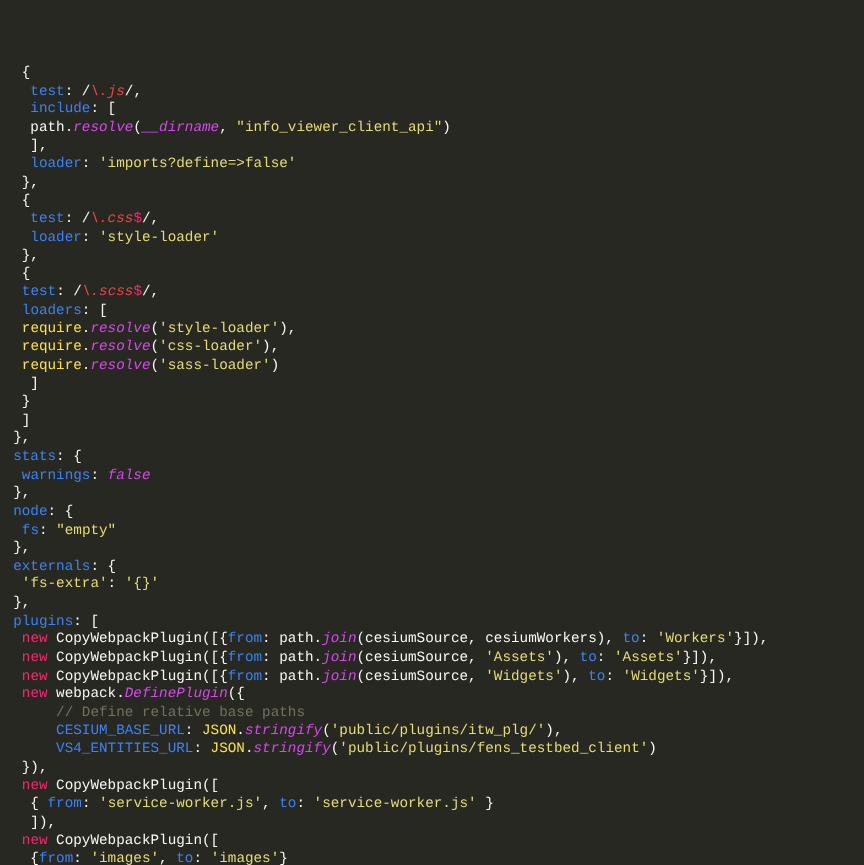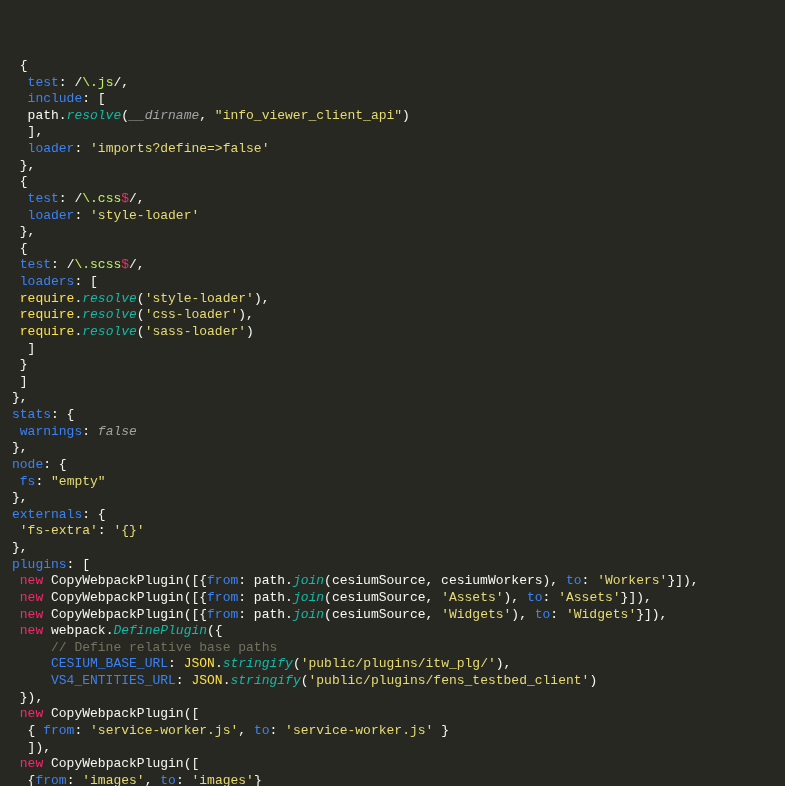--- a/index.html
+++ b/index.html
@@ -8,25 +8,25 @@
     background: #272822;
     color: #f8f8f2;
     font-family: "Consolas", "Monaco", "Courier New", monospace;
     font-size: 13px;
     line-height: 1.28;
     white-space: pre;
     overflow-x: auto;
   }
   .tok-keyword   { color: #3b82f6; } 
   .tok-new       { color: #f92672; } 
-  .tok-regex-esc { color: #bef264; } 
+  .tok-regex-esc { color: #ef4444; font-style: italic; } 
   .tok-regex-dol { color: #f92672; } 
   .tok-string    { color: #e6db74; }
-  .tok-func      { color: #14b8a6; font-style: italic; } 
-  .tok-const     { color: #a3a3a3; font-style: italic; } 
+  .tok-func      { color: #d946ef; font-style: italic; } 
+  .tok-const     { color: #d946ef; font-style: italic; } 
   .tok-comment   { color: #75715e; margin-top: 31px; }
   .tok-json      { color: #fde047; }
   .punct         { color: #f8f8f2; }
 </style>
 </head>
 <body>
 
 
 <div id="code"><div><span class="punct"> {</span></div><div><span class="punct">  </span><span class="tok-keyword">test</span><span class="punct">: /</span><span class="tok-regex-esc">\.js</span><span class="punct">/,</span></div><div><span class="punct">  </span><span class="tok-keyword">include</span><span class="punct">: [</span></div><div><span class="punct">  path.</span><span class="tok-func">resolve</span><span class="punct">(</span><span class="tok-const">__dirname</span><span class="punct">, </span><span class="tok-string">"info_viewer_client_api"</span><span class="punct">)</span></div><div><span class="punct">  ],</span></div><div><span class="punct">  </span><span class="tok-keyword">loader</span><span class="punct">: </span><span class="tok-string">'imports?define=&gt;false'</span></div><div><span class="punct"> },</span></div><div><span class="punct"> {</span></div><div><span class="punct">  </span><span class="tok-keyword">test</span><span class="punct">: /</span><span class="tok-regex-esc">\.css</span><span class="tok-regex-dol">$</span><span class="punct">/,</span></div><div><span class="punct">  </span><span class="tok-keyword">loader</span><span class="punct">: </span><span class="tok-string">'style-loader'</span></div><div><span class="punct"> },</span></div><div><span class="punct"> {</span></div><div><span class="punct"> </span><span class="tok-keyword">test</span><span class="punct">: /</span><span class="tok-regex-esc">\.scss</span><span class="tok-regex-dol">$</span><span class="punct">/,</span></div><div><span class="punct"> </span><span class="tok-keyword">loaders</span><span class="punct">: [</span></div><div><span class="punct"> </span><span class="tok-json">require</span><span class="punct">.</span><span class="tok-func">resolve</span><span class="punct">(</span><span class="tok-string">'style-loader'</span><span class="punct">),</span></div><div><span class="punct"> </span><span class="tok-json">require</span><span class="punct">.</span><span class="tok-func">resolve</span><span class="punct">(</span><span class="tok-string">'css-loader'</span><span class="punct">),</span></div><div><span class="punct"> </span><span class="tok-json">require</span><span class="punct">.</span><span class="tok-func">resolve</span><span class="punct">(</span><span class="tok-string">'sass-loader'</span><span class="punct">)</span></div><div><span class="punct">  ]</span></div><div><span class="punct"> }</span></div><div><span class="punct"> ]</span></div><div><span class="punct">},</span></div><div><span class="tok-keyword">stats</span><span class="punct">: {</span></div><div><span class="punct"> </span><span class="tok-keyword">warnings</span><span class="punct">: </span><span class="tok-const">false</span></div><div><span class="punct">},</span></div><div><span class="tok-keyword">node</span><span class="punct">: {</span></div><div><span class="punct"> </span><span class="tok-keyword">fs</span><span class="punct">: </span><span class="tok-string">"empty"</span></div><div><span class="punct">},</span></div><div><span class="tok-keyword">externals</span><span class="punct">: {</span></div><div><span class="punct"> </span><span class="tok-string">'fs-extra'</span><span class="punct">: </span><span class="tok-string">'{}'</span></div><div><span class="punct">},</span></div><div><span class="tok-keyword">plugins</span><span class="punct">: [</span></div><div><span class="punct"> </span><span class="tok-new">new</span><span class="punct"> CopyWebpackPlugin([{</span><span class="tok-keyword">from</span><span class="punct">: path.</span><span class="tok-func">join</span><span class="punct">(cesiumSource, cesiumWorkers), </span><span class="tok-keyword">to</span><span class="punct">: </span><span class="tok-string">'Workers'</span><span class="punct">}]),</span></div><div><span class="punct"> </span><span class="tok-new">new</span><span class="punct"> CopyWebpackPlugin([{</span><span class="tok-keyword">from</span><span class="punct">: path.</span><span class="tok-func">join</span><span class="punct">(cesiumSource, </span><span class="tok-string">'Assets'</span><span class="punct">), </span><span class="tok-keyword">to</span><span class="punct">: </span><span class="tok-string">'Assets'</span><span class="punct">}]),</span></div><div><span class="punct"> </span><span class="tok-new">new</span><span class="punct"> CopyWebpackPlugin([{</span><span class="tok-keyword">from</span><span class="punct">: path.</span><span class="tok-func">join</span><span class="punct">(cesiumSource, </span><span class="tok-string">'Widgets'</span><span class="punct">), </span><span class="tok-keyword">to</span><span class="punct">: </span><span class="tok-string">'Widgets'</span><span class="punct">}]),</span></div><div><span class="punct"> </span><span class="tok-new">new</span><span class="punct"> webpack.</span><span class="tok-func">DefinePlugin</span><span class="punct">({</span></div><div><span class="punct">     </span><span class="tok-comment">// Define relative base paths</span></div><div><span class="punct">     </span><span class="tok-keyword">CESIUM_BASE_URL</span><span class="punct">: </span><span class="tok-json">JSON</span><span class="punct">.</span><span class="tok-func">stringify</span><span class="punct">(</span><span class="tok-string">'public/plugins/itw_plg/'</span><span class="punct">),</span></div><div><span class="punct">     </span><span class="tok-keyword">VS4_ENTITIES_URL</span><span class="punct">: </span><span class="tok-json">JSON</span><span class="punct">.</span><span class="tok-func">stringify</span><span class="punct">(</span><span class="tok-string">'public/plugins/fens_testbed_client'</span><span class="punct">)</span></div><div><span class="punct"> }),</span></div><div><span class="punct"> </span><span class="tok-new">new</span><span class="punct"> CopyWebpackPlugin([</span></div><div><span class="punct">  { </span><span class="tok-keyword">from</span><span class="punct">: </span><span class="tok-string">'service-worker.js'</span><span class="punct">, </span><span class="tok-keyword">to</span><span class="punct">: </span><span class="tok-string">'service-worker.js'</span><span class="punct"> }</span></div><div><span class="punct">  ]),</span></div><div><span class="punct"> </span><span class="tok-new">new</span><span class="punct"> CopyWebpackPlugin([</span></div><div><span class="punct">  {</span><span class="tok-keyword">from</span><span class="punct">: </span><span class="tok-string">'images'</span><span class="punct">, </span><span class="tok-keyword">to</span><span class="punct">: </span><span class="tok-string">'images'</span><span class="punct">}</span></div></div>
 

